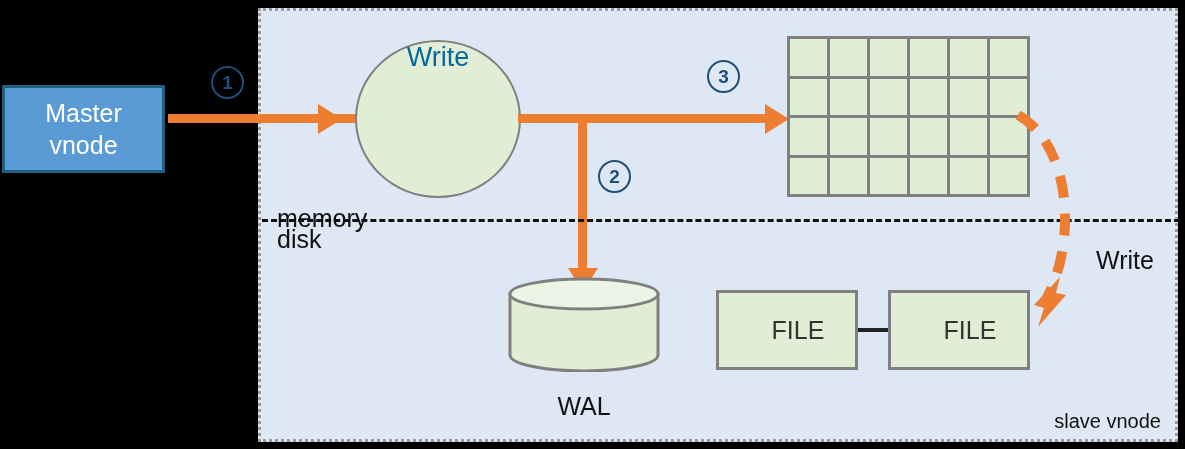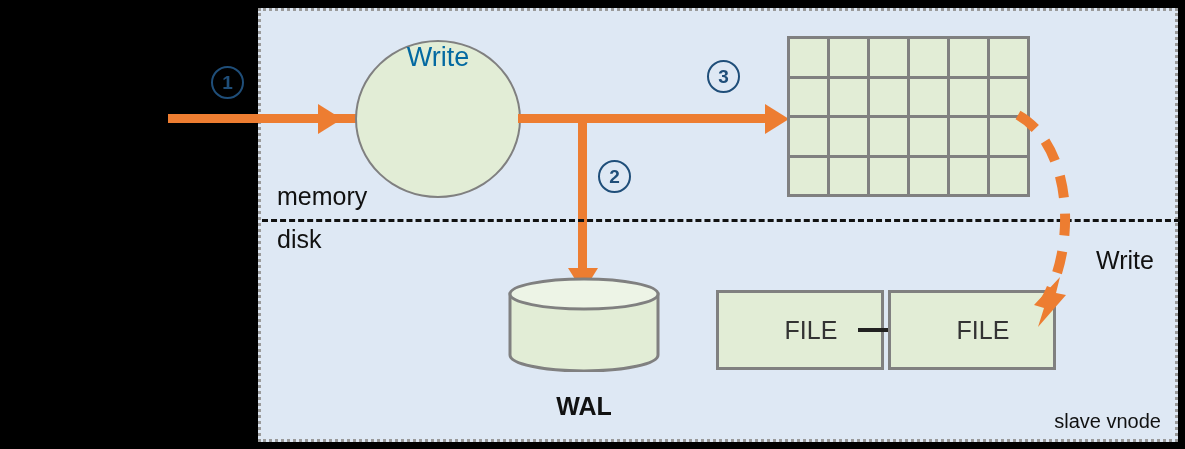--- a/index.html
+++ b/index.html
@@ -128,21 +128,21 @@
   #memory-disk-divider {
     position: absolute;
     left: 262px;
     top: 219px;
     width: 918px;
     border-top: 3px dashed #111111;
   }
   #memory-label {
     position: absolute;
     left: 277px;
-    top: 182px;
+    top: 204px;
     font-size: 25px;
     color: #111111;
   }
   #disk-label {
     position: absolute;
     left: 277px;
     top: 225px;
     font-size: 25px;
     color: #111111;
   }
@@ -173,27 +173,26 @@
     height: 95px;
   }
   #wal-label {
     position: absolute;
     left: 508px;
     top: 392px;
     width: 152px;
     text-align: center;
     font-size: 25px;
     color: #111111;
-    font-weight: bold;
   }
   
   .file-box {
     position: absolute;
     top: 290px;
-    width: 168px;
+    width: 142px;
     height: 80px;
     background: #E2EDD6;
     border: 3px solid #808080;
     box-sizing: border-box;
     display: flex;
     align-items: center;
     justify-content: center;
     font-size: 25px;
     color: #333333;
     padding-left: 22px;
@@ -227,20 +226,24 @@
 </style>
 </head>
 <body>
 
 <div id="stage">
 
   <div id="vnode-panel">
     <div id="slave-vnode-label">slave vnode</div>
   </div>
 
+  <div id="master-vnode">
+    <span>Master</span>
+    <span>vnode</span>
+  </div>
 
   <div class="step-circle" id="step-1">1</div>
 
   <div class="orange-h" id="conn-master-write"></div>
   <div class="arrow-right" id="arrow-into-write"></div>
 
   <div id="write-node">
     <span>Write</span>
   </div>
 

